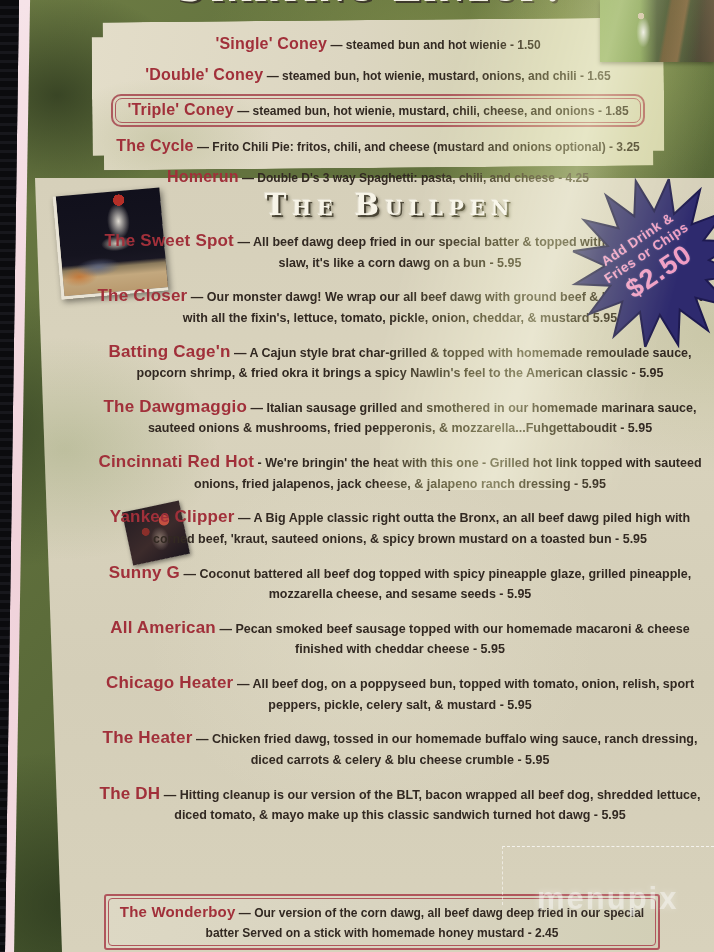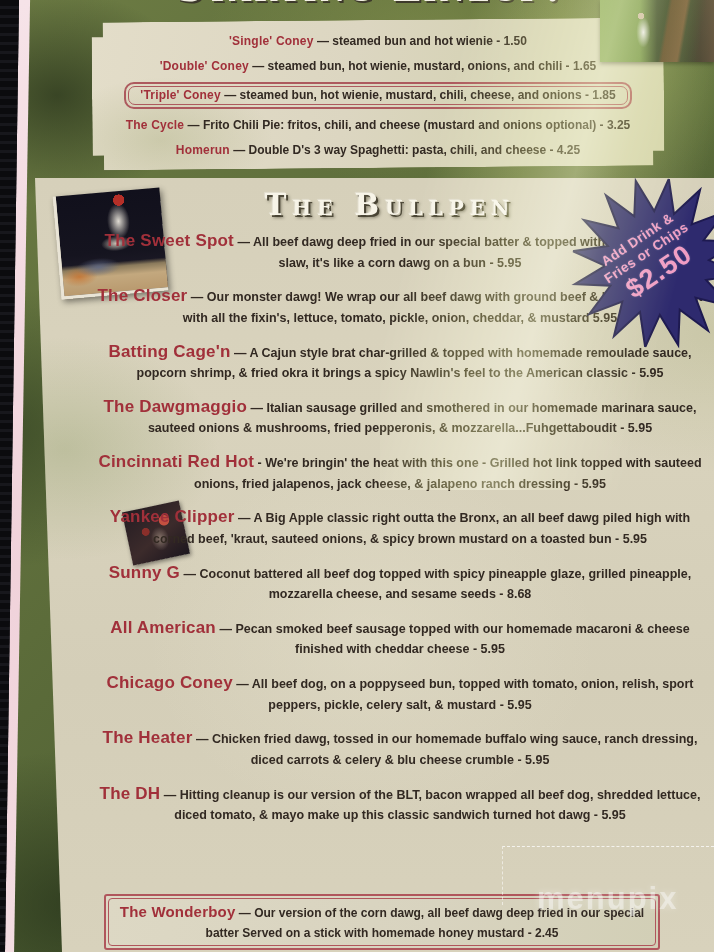--- a/index.html
+++ b/index.html
@@ -40,21 +40,21 @@
       radial-gradient(ellipse 300px 240px at 50% 60%, rgba(235,230,210,.35), transparent 75%),
       linear-gradient(180deg,#d6d0ba 0%,#d9d3bd 30%,#d4ceb8 65%,#d8d2bc 100%);
     clip-path:polygon(5px 0,100% 0,100% 100%,32px 100%);
     box-shadow:0 0 8px rgba(0,0,0,.3);
   }
   
   .mi{margin:0 0 11px;text-align:center;font-weight:bold;font-size:12.5px;line-height:1.5;color:#322922;}
   .nm{color:#a1303a;font-size:17px;letter-spacing:.2px;}
   .top-list{position:absolute;left:100px;top:32px;width:556px;z-index:3;}
   .top-list .mi{font-size:12px;margin-bottom:7px;}
-  .top-list .nm{font-size:12px;}
+  .top-list .nm{font-size:16px;}
   .boxed-line{
     display:block;width:fit-content;margin:2px auto 7px;padding:2px 14px 3px;position:relative;
     border:2px solid #ad5a5e;border-radius:10px;
   }
   .boxed-line::before{content:"";position:absolute;inset:2px;border:1px solid #ad5a5e;border-radius:7px;}
   .bullpen-title{
     left:80px;top:188px;width:620px;text-align:center;z-index:3;
     font-family:"DejaVu Serif","Liberation Serif",serif;font-weight:bold;font-size:29px;
     font-variant:small-caps;letter-spacing:6px;color:#f7f4e8;
     text-shadow:2px 2px 0 rgba(60,55,40,.85),3px 3px 3px rgba(60,55,40,.5),-1px -1px 1px rgba(255,255,255,.35);
@@ -206,28 +206,28 @@
   <p class="mi">
     <span class="nm">Cincinnati Red Hot</span>
     <span>- We're bringin' the heat with this one - Grilled hot link topped with sauteed onions, fried jalapenos, jack cheese, &amp; jalapeno ranch dressing - 5.95</span>
   </p>
   <p class="mi">
     <span class="nm">Yankee Clipper</span>
     <span>— A Big Apple classic right outta the Bronx, an all beef dawg piled high with corned beef, 'kraut, sauteed onions, &amp; spicy brown mustard on a toasted bun - 5.95</span>
   </p>
   <p class="mi">
     <span class="nm">Sunny G</span>
-    <span>— Coconut battered all beef dog topped with spicy pineapple glaze, grilled pineapple, mozzarella cheese, and sesame seeds - 8.68</span>
+    <span>— Coconut battered all beef dog topped with spicy pineapple glaze, grilled pineapple, mozzarella cheese, and sesame seeds - 5.95</span>
   </p>
   <p class="mi">
     <span class="nm">All American</span>
     <span>— Pecan smoked beef sausage topped with our homemade macaroni &amp; cheese finished with cheddar cheese - 5.95</span>
   </p>
   <p class="mi">
-    <span class="nm">Chicago Coney</span>
+    <span class="nm">Chicago Heater</span>
     <span>— All beef dog, on a poppyseed bun, topped with tomato, onion, relish, sport peppers, pickle, celery salt, &amp; mustard - 5.95</span>
   </p>
   <p class="mi">
     <span class="nm">The Heater</span>
     <span>— Chicken fried dawg, tossed in our homemade buffalo wing sauce, ranch dressing, diced carrots &amp; celery &amp; blu cheese crumble - 5.95</span>
   </p>
   <p class="mi">
     <span class="nm">The DH</span>
     <span>— Hitting cleanup is our version of the BLT, bacon wrapped all beef dog, shredded lettuce, diced tomato, &amp; mayo make up this classic sandwich turned hot dawg - 5.95</span>
   </p>

